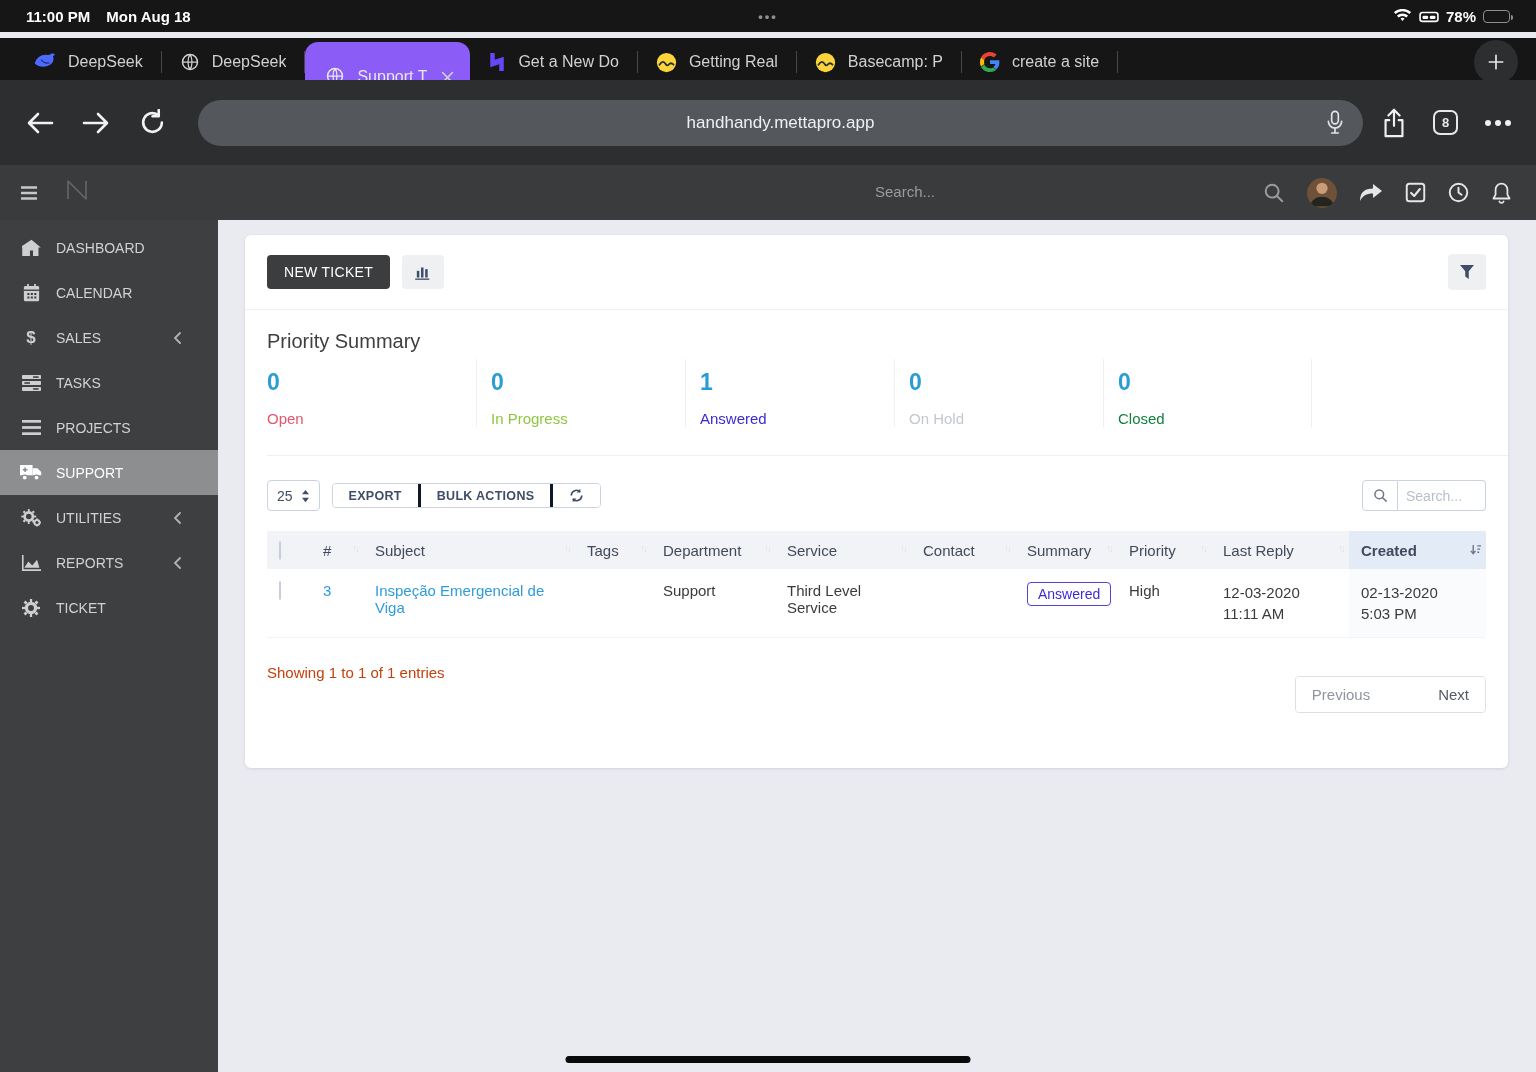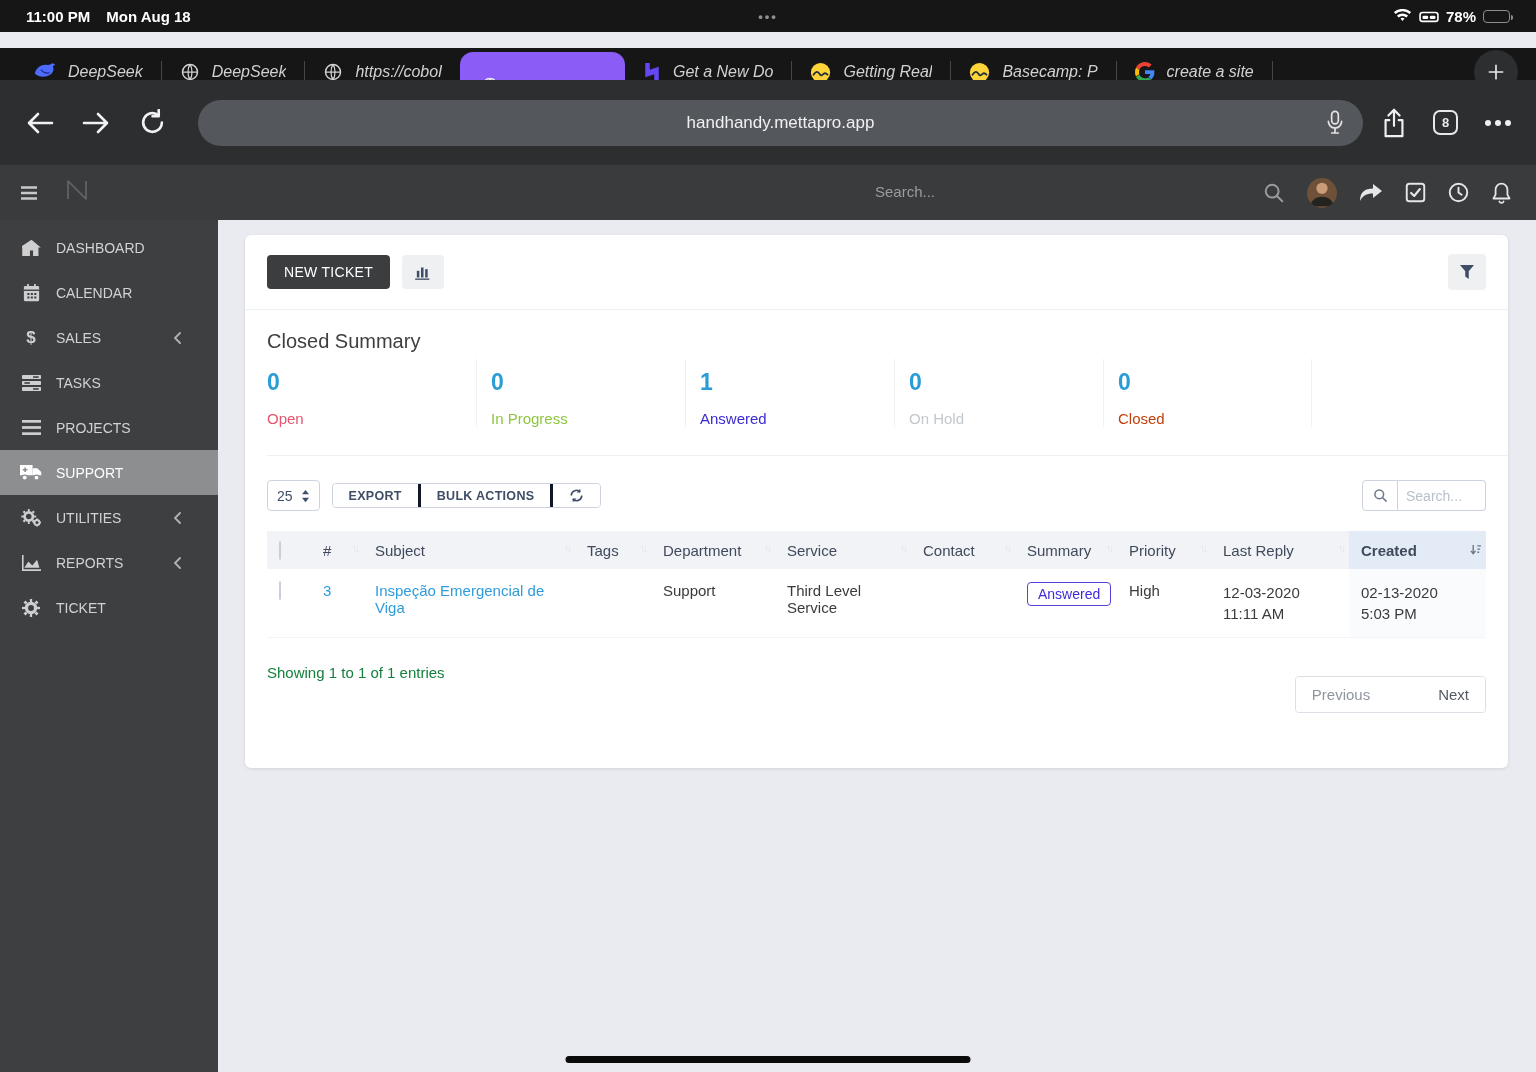--- a/index.html
+++ b/index.html
@@ -16,21 +16,21 @@
   
   .status-bar{position:absolute;top:0;left:0;right:0;height:32px;background:#161617;display:flex;align-items:center;justify-content:space-between;padding:0 26px;color:#fff;}
   .sb-left{display:flex;gap:16px;font-size:15px;font-weight:bold;}
   .sb-center{position:absolute;left:50%;transform:translateX(-50%);color:#8e8e93;font-size:13px;font-weight:bold;letter-spacing:2px;}
   .sb-right{display:flex;align-items:center;gap:7px;font-size:15px;font-weight:bold;}
   .battery{width:27px;height:13px;border:1px solid #8e8e93;border-radius:4px;position:relative;padding:1.5px;}
   .battery .fill{height:100%;width:78%;background:#fff;border-radius:2px;}
   .battery:after{content:"";position:absolute;right:-4px;top:4px;width:2.5px;height:5px;background:#8e8e93;border-radius:0 2px 2px 0;}
 
   
-  .tab-bar{position:absolute;top:48px;left:0;right:0;height:48px;background:#161617;display:flex;align-items:center;padding-left:16px;font-style:italic;}
+  .tab-bar{position:absolute;top:38px;left:0;right:0;height:48px;background:#161617;display:flex;align-items:center;padding-left:16px;}
   .tab{display:flex;align-items:center;gap:12px;height:48px;padding:0 18px;color:#cfd1d3;font-size:16px;white-space:nowrap;overflow:hidden;}
   .tab .t-label{overflow:hidden;max-width:118px;}
   .tab.active{background:#8b5cf6;border-radius:13px 13px 0 0;height:44px;align-self:flex-end;color:#e8e8ea;padding:0 14px 0 20px;align-items:flex-end;}
   .tab-div{width:1px;height:22px;background:#46474a;flex:0 0 1px;}
   .newtab-btn{margin-left:auto;margin-right:18px;width:44px;height:44px;border-radius:50%;background:#2d2e30;display:flex;align-items:center;justify-content:center;flex:0 0 44px;}
 
   
   .toolbar{position:absolute;top:80px;left:0;right:0;height:85px;background:#2d2e30;display:flex;align-items:center;}
   .nav-btn{width:56px;height:56px;display:flex;align-items:center;justify-content:center;}
   .nav-btn:first-child{margin-left:12px;}
@@ -87,21 +87,21 @@
   .tickets thead th.sorted{background:#e2ebf6;font-weight:bold;}
   .tickets thead th .sort{position:absolute;right:5px;top:12px;font-size:10px;color:#dde1ea;letter-spacing:-2px;}
   .tickets tbody td{padding:13px 12px;font-size:15px;color:#3b3b3b;vertical-align:top;border-bottom:1px solid #f2f4f7;}
   .tickets tbody td.sorted{background:#fafbfd;}
   .link{color:#2e9cdb;text-decoration:none;}
   .cb{width:18px;height:18px;border:1.5px solid #c9cfd8;border-radius:3px;background:#fcfcfd;}
   .badge{display:inline-block;border:1px solid #5442dd;color:#3e2bd8;border-radius:4px;padding:3px 10px;font-size:14px;background:#fff;}
   .two-line div{line-height:21px;}
 
   .table-footer{display:flex;align-items:flex-start;padding:26px 22px 0;}
-  .showing{font-size:15px;color:#15803d;}
+  .showing{font-size:15px;color:#c2410c;}
   .pager{margin-left:auto;display:flex;border:1px solid #dcdfe5;border-radius:4px;overflow:hidden;height:37px;margin-top:12px;}
   .pager button{background:#fff;border:none;font-size:15px;font-family:inherit;padding:0 16px;}
   .pg-prev{color:#8f959d;}
   .pg-cur{background:#2196f3;color:#fff;width:36px;padding:0 !important;}
   .pg-next{color:#565b62;}
 
   .home-indicator{position:absolute;bottom:9px;left:50%;transform:translateX(-50%);width:405px;height:7px;background:#0a0a0a;border-radius:4px;}
 </style>
 </head>
 <body>
@@ -146,29 +146,20 @@
   <div class="tab">
     <span class="icon">
         <svg width="20" height="20" viewBox="0 0 24 24">
           <circle cx="12" cy="12" r="9" fill="none" stroke="#cfd1d3" stroke-width="1.8"></circle>
           <path d="M3 12h18M12 3c3.2 4 3.2 14 0 18M12 3c-3.2 4-3.2 14 0 18" fill="none" stroke="#cfd1d3" stroke-width="1.5"></path>
         </svg>
       </span>
     <span class="t-label">DeepSeek</span>
   </div>
   <div class="tab-div"></div>
-  <div class="tab">
-    <span class="icon">
-        <svg width="20" height="20" viewBox="0 0 24 24">
-          <circle cx="12" cy="12" r="9" fill="none" stroke="#cfd1d3" stroke-width="1.8"></circle>
-          <path d="M3 12h18M12 3c3.2 4 3.2 14 0 18M12 3c-3.2 4-3.2 14 0 18" fill="none" stroke="#cfd1d3" stroke-width="1.5"></path>
-        </svg>
-      </span>
-    <span class="t-label">https://cobol</span>
-  </div>
   <div class="tab active">
     <span class="icon">
         <svg width="20" height="20" viewBox="0 0 24 24">
           <circle cx="12" cy="12" r="9" fill="none" stroke="#e8e8ea" stroke-width="1.8"></circle>
           <path d="M3 12h18M12 3c3.2 4 3.2 14 0 18M12 3c-3.2 4-3.2 14 0 18" fill="none" stroke="#e8e8ea" stroke-width="1.5"></path>
         </svg>
       </span>
     <span class="t-label">Support T</span>
     <span class="icon">
         <svg width="17" height="17" viewBox="0 0 24 24">
@@ -468,42 +459,42 @@
       </button>
       <button class="btn-filter">
         <span class="icon">
             <svg width="14" height="14" viewBox="0 0 16 16">
               <path d="M0 0h16l-6 7v9l-4-3V7z" fill="#3f4d66"></path>
             </svg>
           </span>
       </button>
     </div>
 
-    <h2 class="summary-title">Closed Summary</h2>
+    <h2 class="summary-title">Priority Summary</h2>
 
     <div class="summary-row">
       <div class="sum-col">
         <div class="sum-count" style="color: rgb(42, 156, 214);">0</div>
         <div class="sum-label" style="color: rgb(228, 86, 110);">Open</div>
       </div>
       <div class="sum-col">
         <div class="sum-count" style="color: rgb(42, 156, 214);">0</div>
         <div class="sum-label" style="color: rgb(141, 198, 63);">In Progress</div>
       </div>
       <div class="sum-col">
         <div class="sum-count" style="color: rgb(42, 156, 214);">1</div>
         <div class="sum-label" style="color: rgb(58, 43, 208);">Answered</div>
       </div>
       <div class="sum-col">
         <div class="sum-count" style="color: rgb(42, 156, 214);">0</div>
         <div class="sum-label" style="color: rgb(195, 200, 204);">On Hold</div>
       </div>
       <div class="sum-col">
         <div class="sum-count" style="color: rgb(42, 156, 214);">0</div>
-        <div class="sum-label" style="color: #c2410c;">Closed</div>
+        <div class="sum-label" style="color: #15803d;">Closed</div>
       </div>
     </div>
 
     <div class="controls">
       <div class="pagesize">
         <span>25</span>
         <span class="icon">
             <svg width="9" height="14" viewBox="0 0 10 16">
               <path d="M1 6l4-5 4 5z" fill="#3f4d66"></path>
               <path d="M1 10l4 5 4-5z" fill="#3f4d66"></path>

